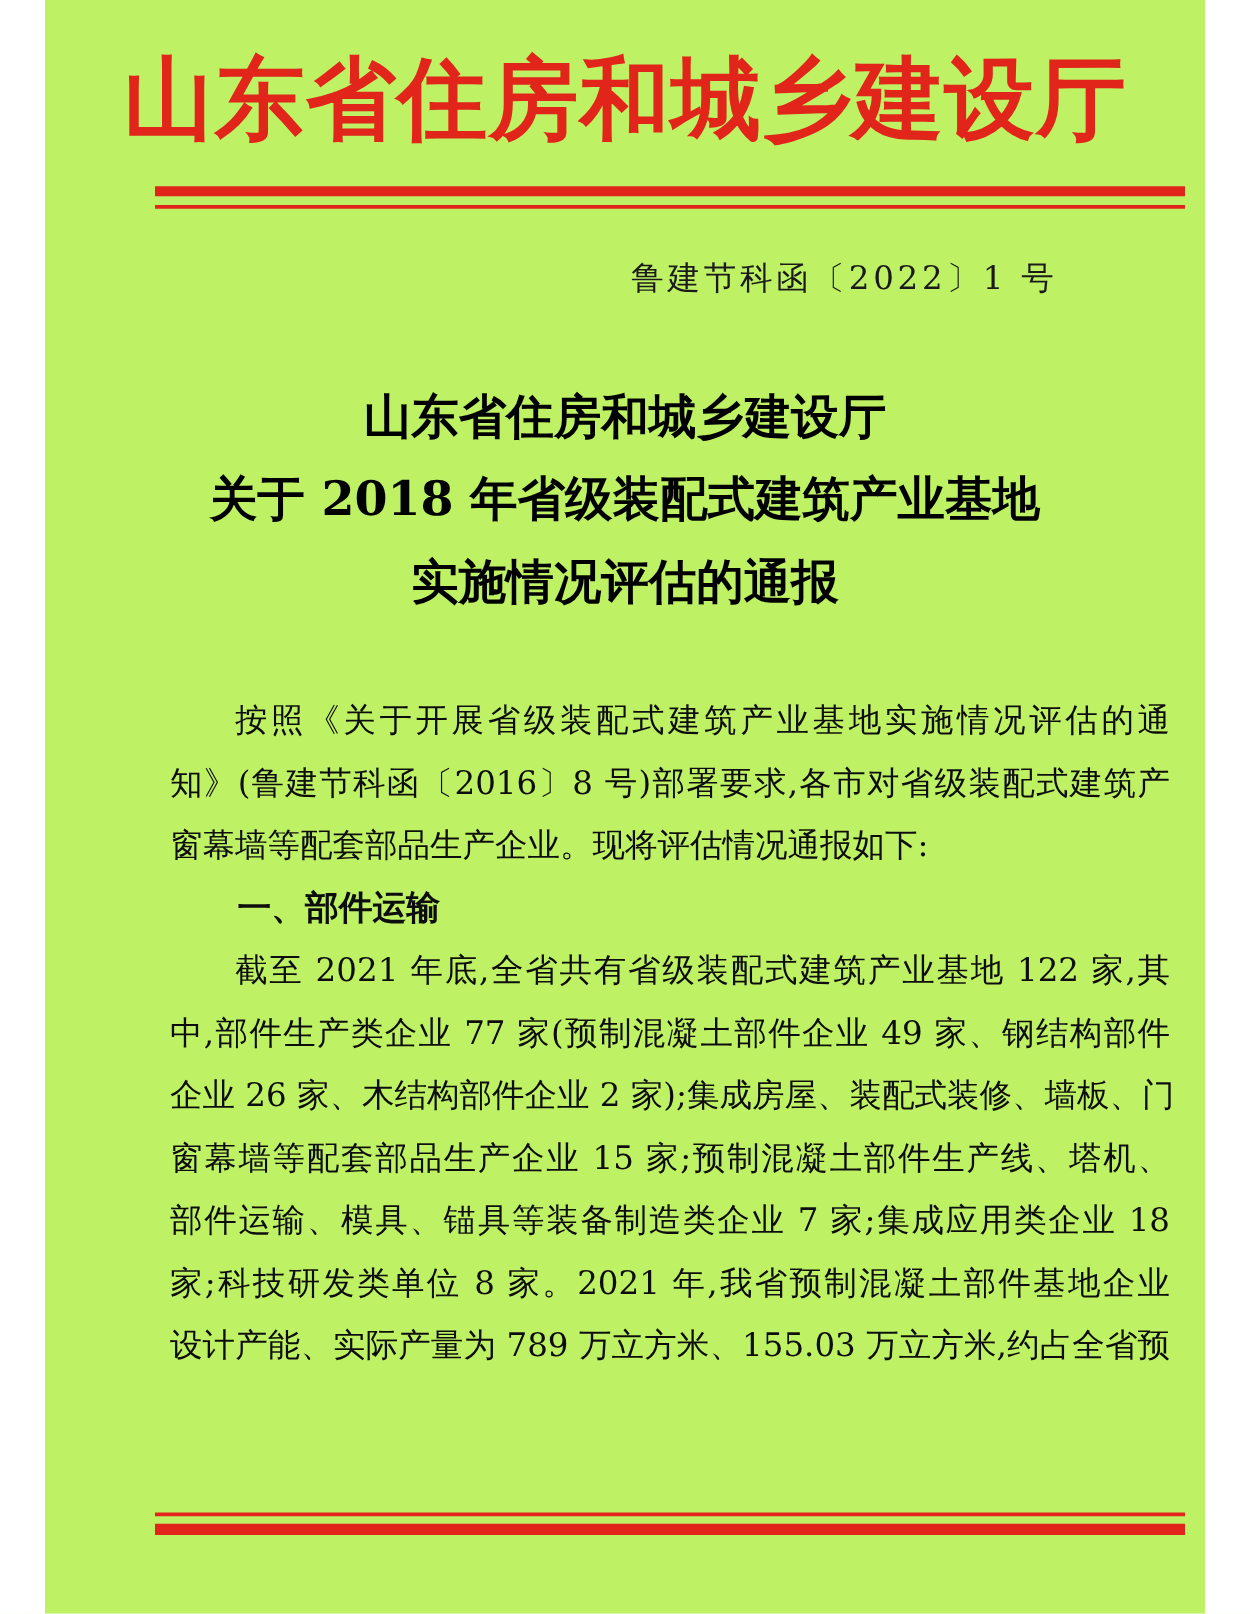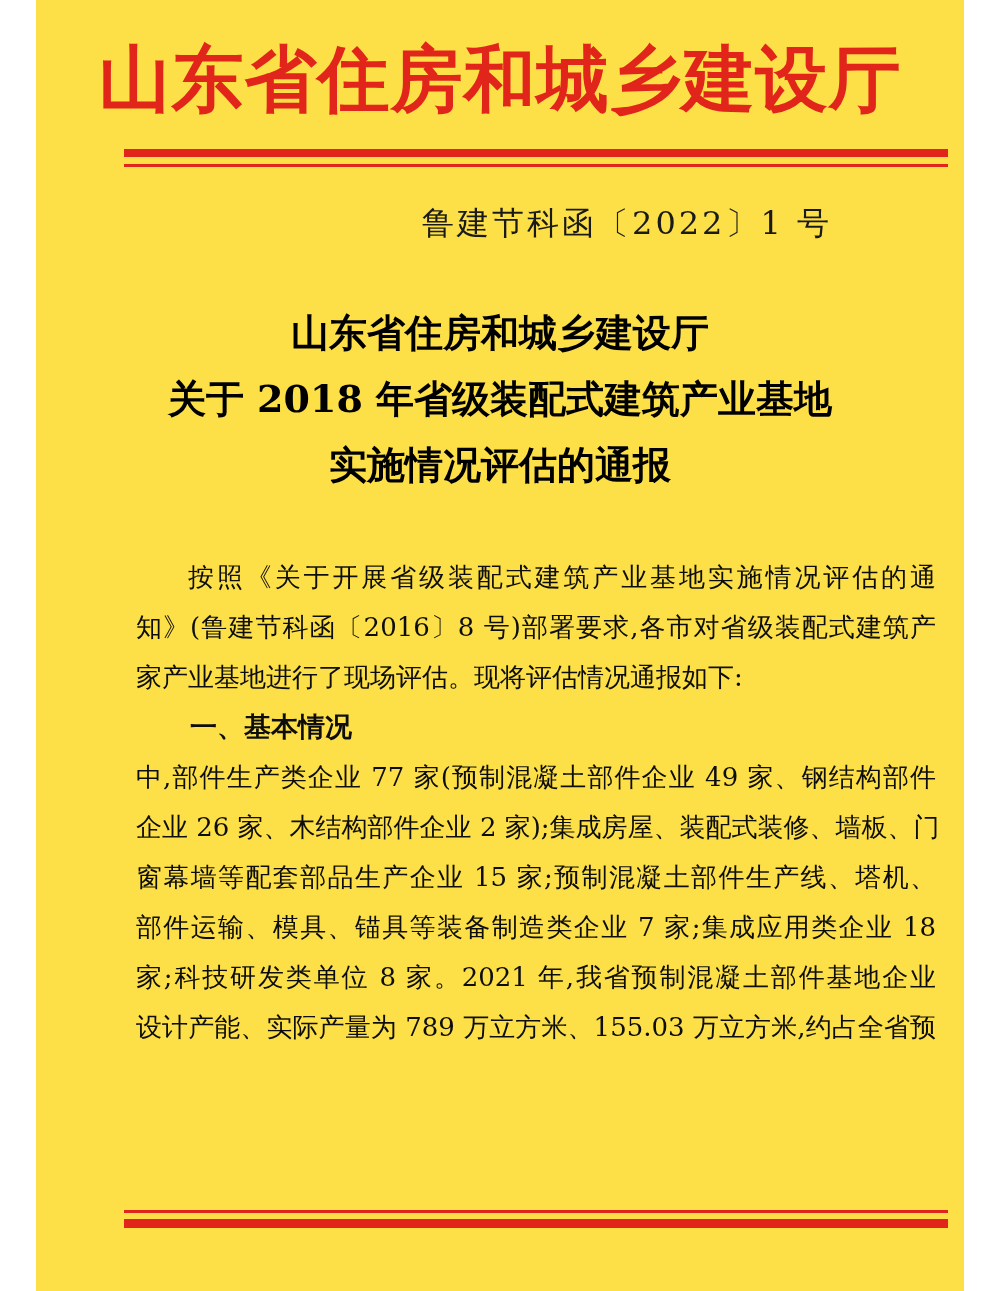--- a/index.html
+++ b/index.html
@@ -2,21 +2,21 @@
 <html><head>
 <meta charset="utf-8">
 <style>
   * { margin: 0; padding: 0; box-sizing: border-box; }
   html, body { background: #ffffff; }
   .page {
     position: relative;
     width: 928px;
     height: 1291px;
     margin: 0 auto;
-    background: #fde047;
+    background: #bef264;
     overflow: hidden;
     font-family: "DejaVu Serif", "Liberation Serif", serif;
     color: #111111;
   }
   .masthead {
     position: absolute;
     top: 34px;
     left: 0;
     width: 100%;
     text-align: center;
@@ -34,22 +34,22 @@
     width: 824px;
     background: #e1251b;
   }
   .rule.header-thick { top: 149px; height: 8px; }
   .rule.header-thin  { top: 164px; height: 3px; }
   .rule.footer-thin  { top: 1210px; height: 3px; }
   .rule.footer-thick { top: 1219px; height: 9px; }
   .doc-number {
     position: absolute;
     top: 205px;
-    right: 132px;
-    font-size: 32px;
+    right: 118px;
+    font-size: 26px;
     line-height: 36px;
     letter-spacing: 3px;
     color: #1a1a1a;
     white-space: nowrap;
   }
   .doc-title {
     position: absolute;
     top: 300px;
     left: 0;
     width: 100%;
@@ -104,22 +104,23 @@
 
   <div class="doc-title">
     <div class="t-line">山东省住房和城乡建设厅</div>
     <div class="t-line">关于 2018 年省级装配式建筑产业基地</div>
     <div class="t-line">实施情况评估的通报</div>
   </div>
 
   <div class="body-text">
     <div class="line indent">按照《关于开展省级装配式建筑产业基地实施情况评估的通</div>
     <div class="line">知》(鲁建节科函〔2016〕8 号)部署要求,各市对省级装配式建筑产</div>
-    <div class="line short">家产业基地进行了现场评估。现将评估情况通报如下:</div>
-    <div class="line heading indent">一、基本情况</div>
+    <div class="line short">窗幕墙等配套部品生产企业。现将评估情况通报如下:</div>
+    <div class="line heading indent">一、部件运输</div>
+    <div class="line indent">截至 2021 年底,全省共有省级装配式建筑产业基地 122 家,其</div>
     <div class="line">中,部件生产类企业 77 家(预制混凝土部件企业 49 家、钢结构部件</div>
     <div class="line">企业 26 家、木结构部件企业 2 家);集成房屋、装配式装修、墙板、门</div>
     <div class="line">窗幕墙等配套部品生产企业 15 家;预制混凝土部件生产线、塔机、</div>
     <div class="line">部件运输、模具、锚具等装备制造类企业 7 家;集成应用类企业 18</div>
     <div class="line">家;科技研发类单位 8 家。2021 年,我省预制混凝土部件基地企业</div>
     <div class="line">设计产能、实际产量为 789 万立方米、155.03 万立方米,约占全省预</div>
   </div>
 
   <div class="rule footer-thin"></div>
   <div class="rule footer-thick"></div>

